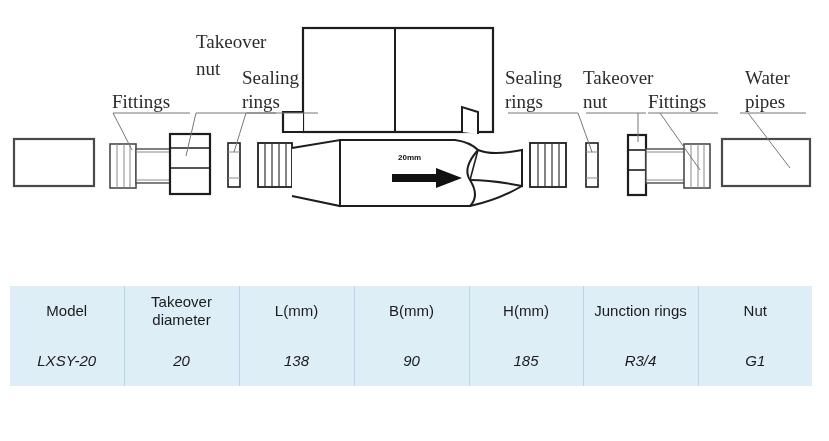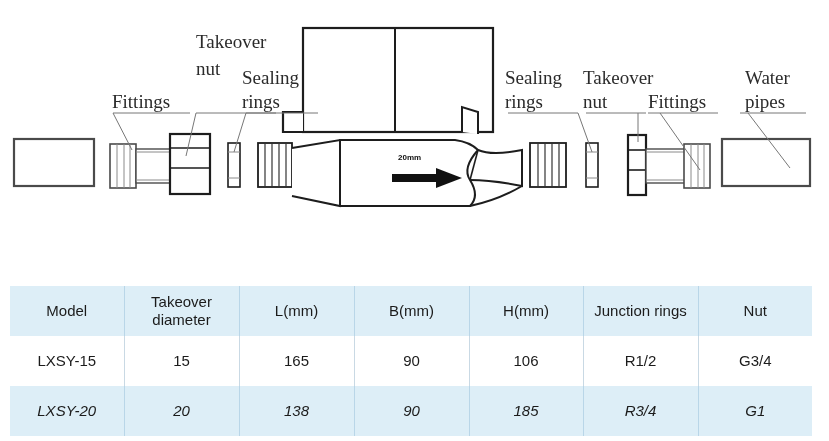--- a/index.html
+++ b/index.html
@@ -237,29 +237,20 @@
           <span>diameter</span>
         </th>
         <th>L(mm)</th>
         <th>B(mm)</th>
         <th>H(mm)</th>
         <th>Junction rings</th>
         <th>Nut</th>
       </tr>
     </thead>
     <tbody>
-      <tr>
-        <td>LXSY-15</td>
-        <td>15</td>
-        <td>165</td>
-        <td>90</td>
-        <td>106</td>
-        <td>R1/2</td>
-        <td>G3/4</td>
-      </tr>
       <tr class="alt">
         <td>LXSY-20</td>
         <td>20</td>
         <td>138</td>
         <td>90</td>
         <td>185</td>
         <td>R3/4</td>
         <td>G1</td>
       </tr>
     </tbody>

